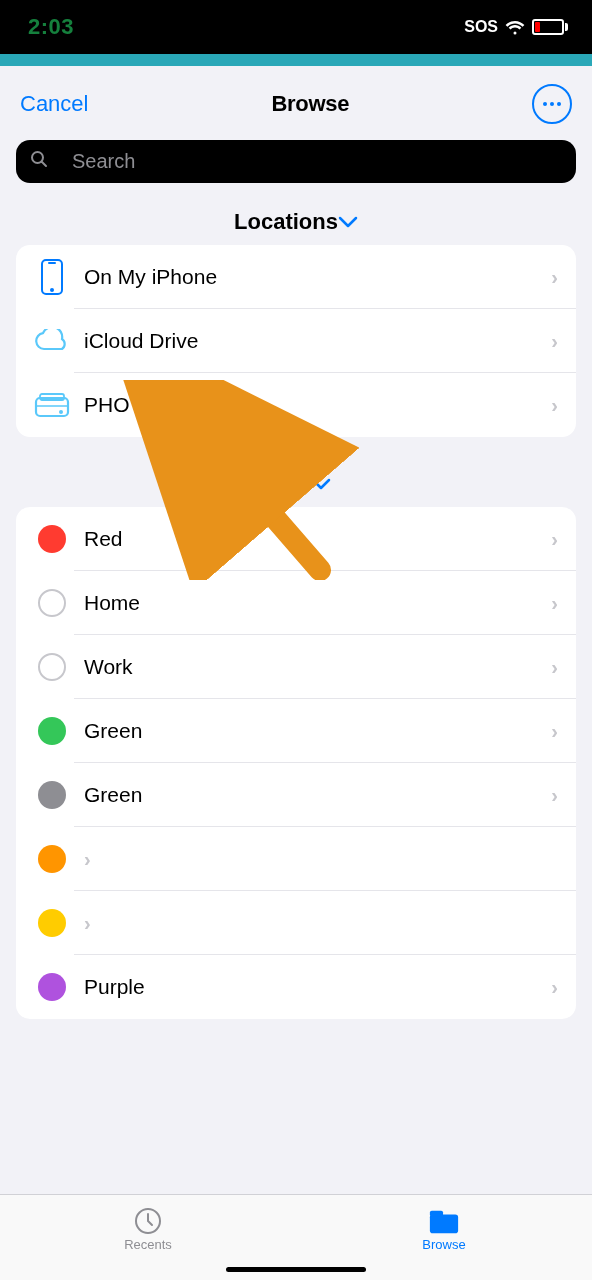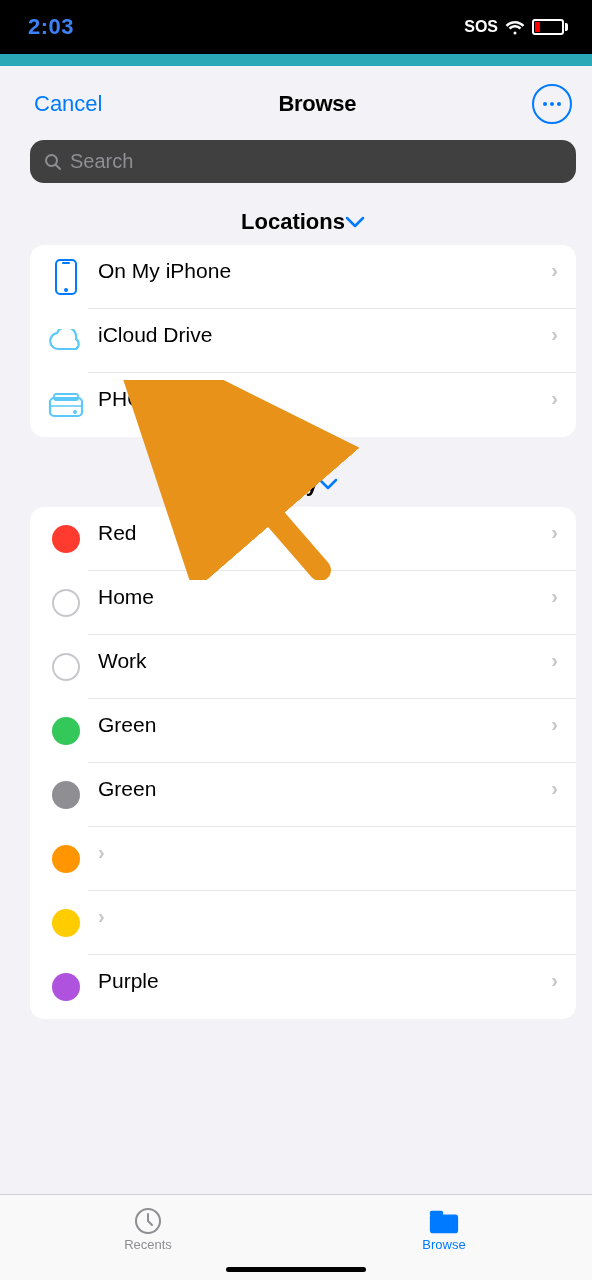--- a/index.html
+++ b/index.html
@@ -15,21 +15,21 @@
     
     .status-bar {
       background: #000;
       height: 54px;
       display: flex;
       align-items: center;
       justify-content: space-between;
       padding: 0 28px;
     }
     .status-time {
-      color: #3b82f6;
+      color: #15803d;
       font-size: 22px;
       font-weight: 600;
       letter-spacing: 0.5px;
     }
     .status-icons {
       display: flex;
       align-items: center;
       gap: 6px;
     }
     .status-sos {
@@ -71,21 +71,20 @@
       height: 12px;
       width: 100%;
     }
 
     
     .main-container {
       background: #f2f2f7;
       min-height: calc(1280px - 66px);
       display: flex;
       flex-direction: column;
-      padding-left: 14px;
     }
 
     
     .header {
       background: #f2f2f7;
       padding: 18px 20px 10px;
       display: flex;
       align-items: center;
       justify-content: space-between;
     }
@@ -124,26 +123,26 @@
       height: 4px;
       background: #007aff;
       border-radius: 50%;
     }
 
     
     .search-container {
       padding: 6px 16px 14px;
     }
     .search-bar {
-      background: #404040;
+      background: #000000;
       border-radius: 14px;
       display: flex;
-      align-items: center;
+      align-items: flex-start;
       padding: 10px 14px;
-      gap: 8px;
+      gap: 24px;
     }
     .search-icon-wrap {
       color: #8e8e93;
       font-size: 18px;
     }
     .search-placeholder {
       color: #8e8e93;
       font-size: 20px;
     }
 
@@ -170,20 +169,21 @@
 
     
     .list-card {
       background: #fff;
       border-radius: 14px;
       margin: 0 16px;
       overflow: hidden;
     }
     .list-item {
       display: flex;
+      align-items: center;
       padding: 14px 18px;
       position: relative;
       cursor: pointer;
     }
     .list-item:not(:last-child)::after {
       content: '';
       position: absolute;
       bottom: 0;
       left: 58px;
       right: 0;

